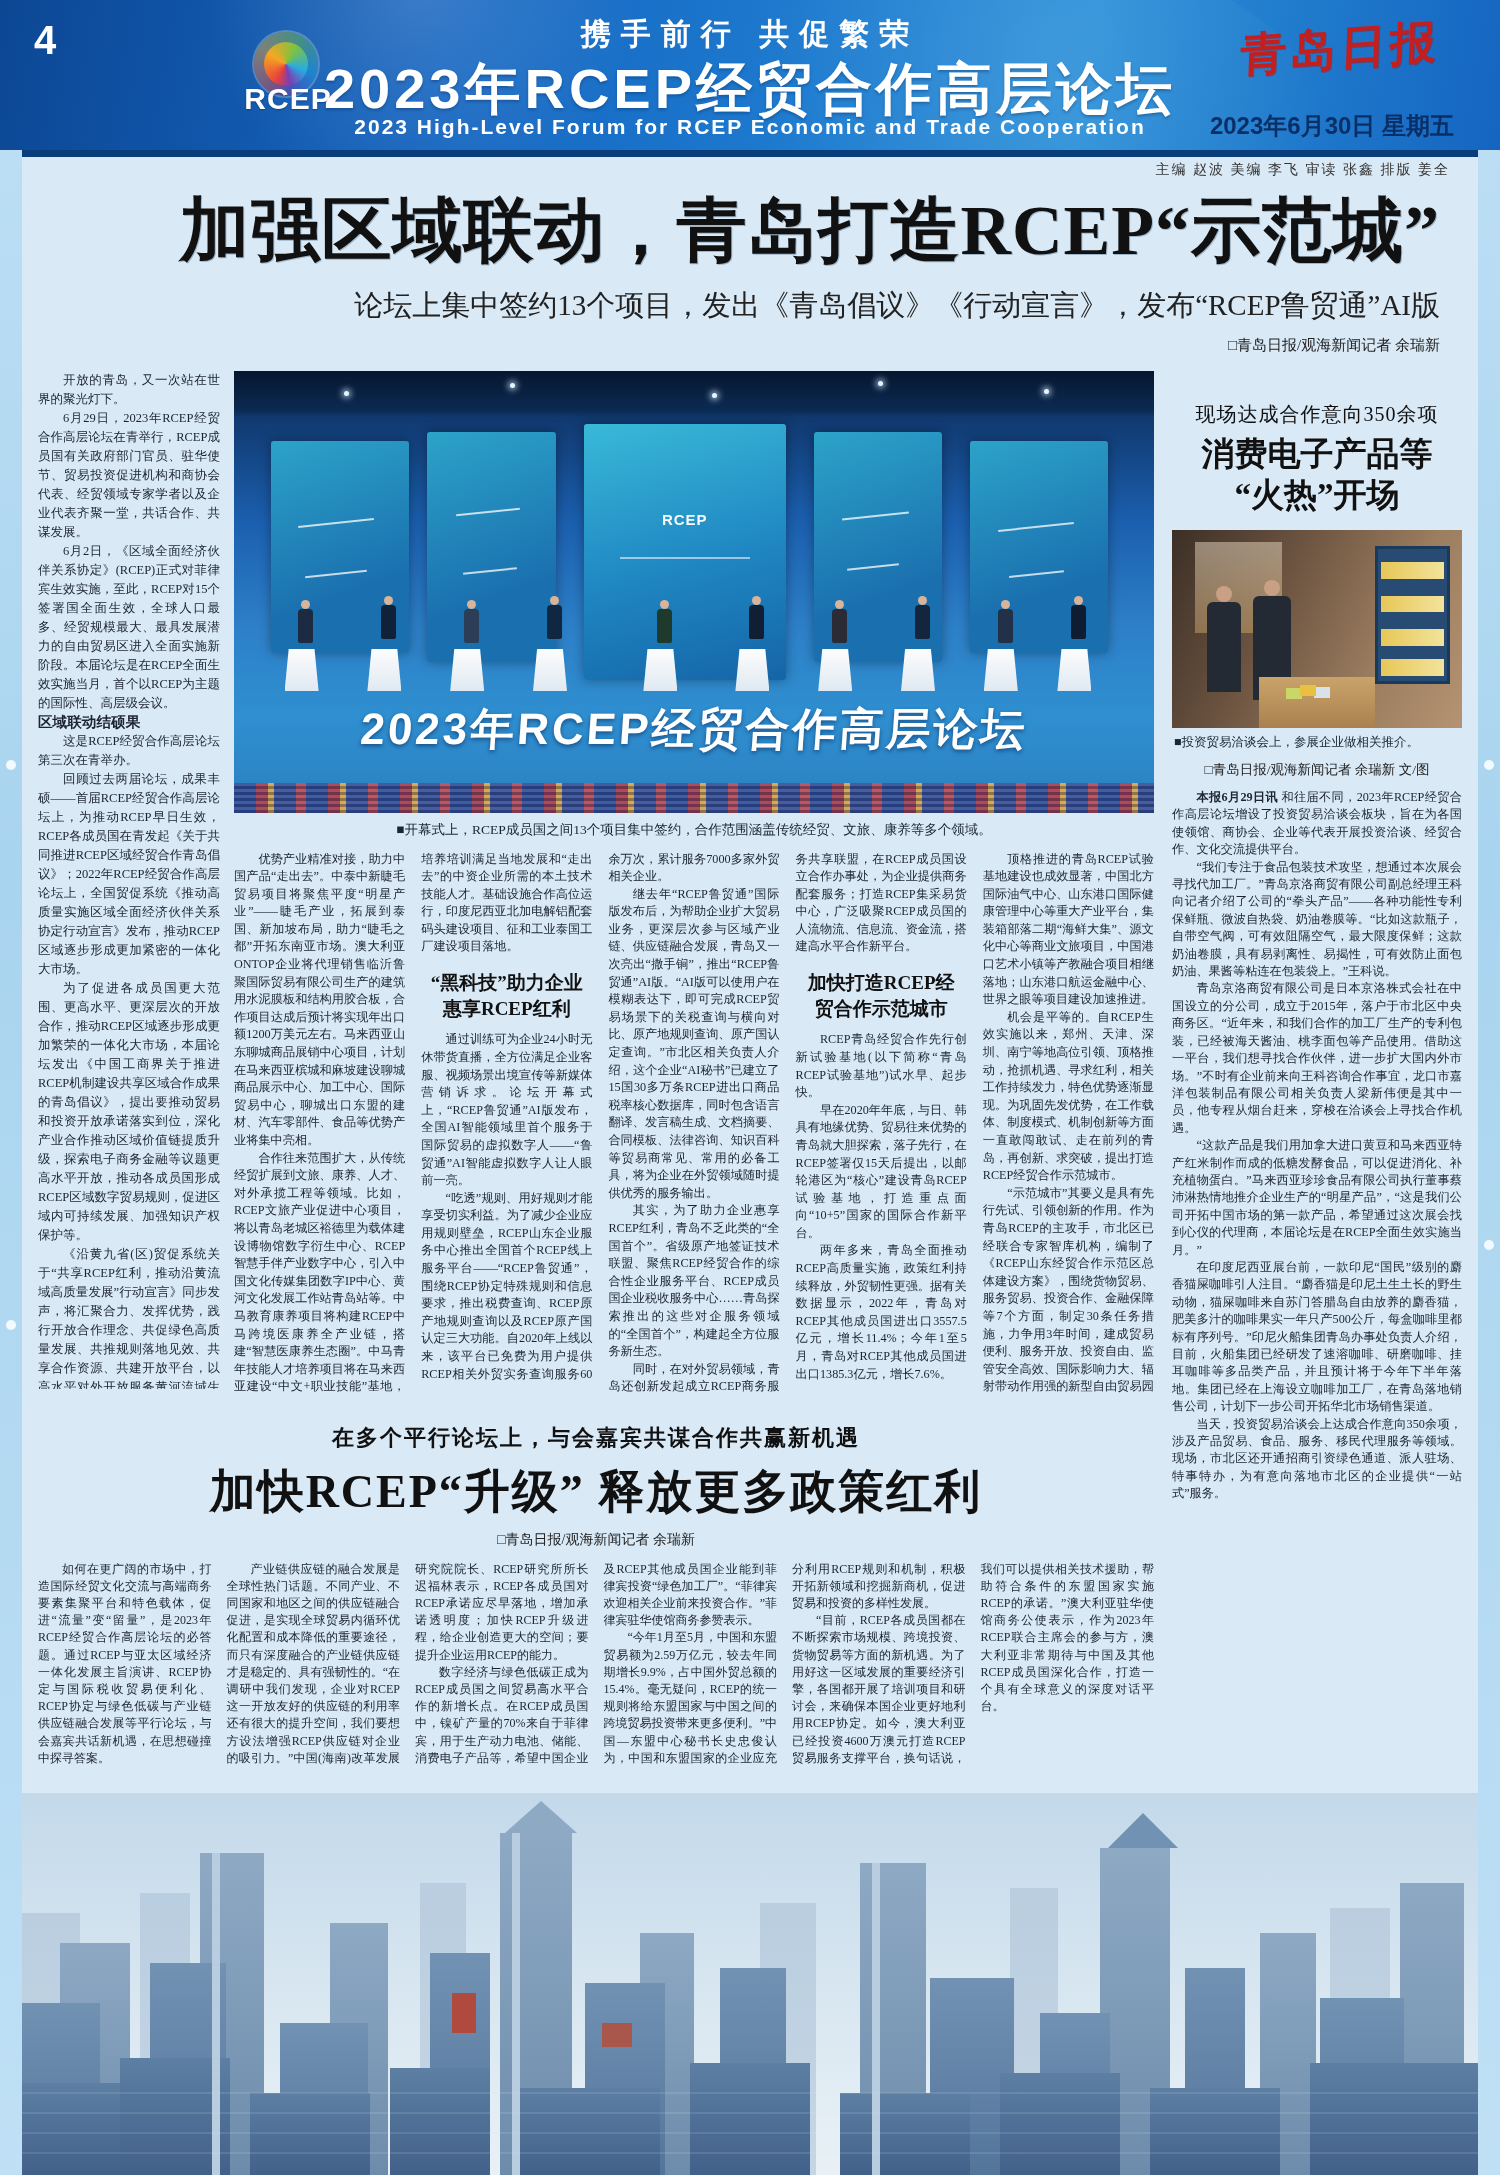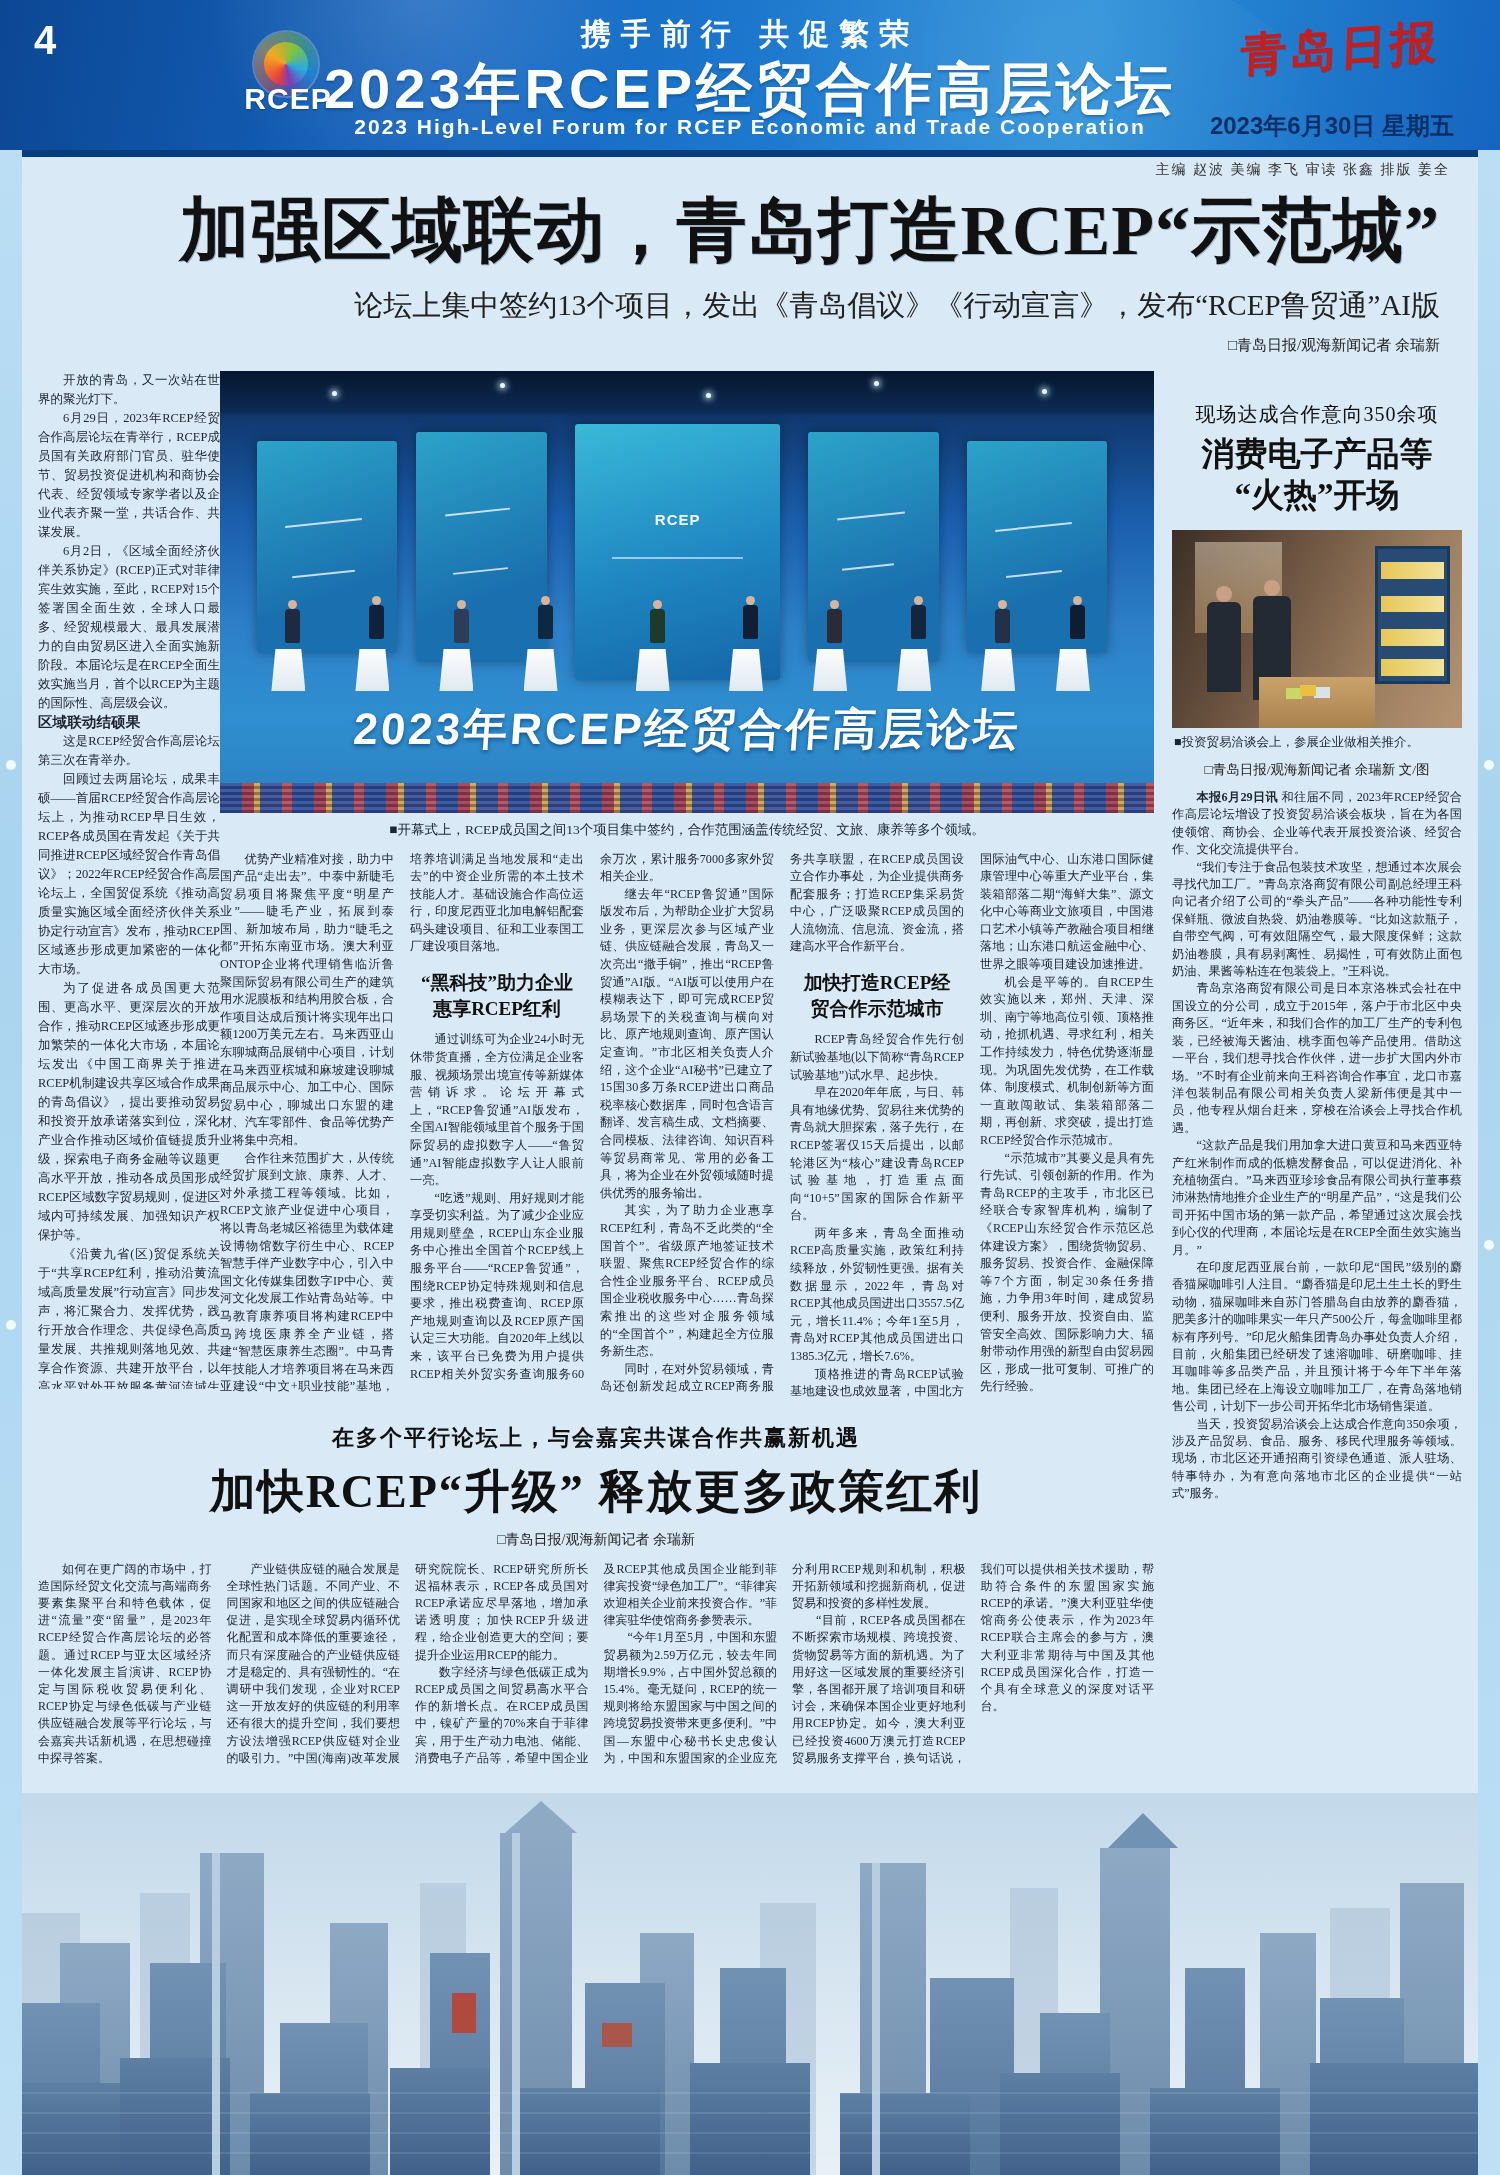--- a/index.html
+++ b/index.html
@@ -38,21 +38,21 @@
   
   .credits { height:26px; line-height:26px; text-align:right; padding-right:50px; font-size:14px; color:#333; letter-spacing:2px; }
   
   .lead-block { text-align:right; padding:8px 60px 6px; }
   .lead-headline { font-size:70px; font-weight:bold; color:#111; letter-spacing:1px; line-height:1.15; text-shadow:1px 1px 0 #9fb6c9; }
   .lead-subhead { margin-top:14px; font-size:29px; color:#222; font-weight:normal; }
   .lead-byline { margin-top:10px; font-size:15px; color:#222; }
   
   .content { display:flex; gap:18px; margin:10px 38px 0; height:1432px; overflow:hidden; }
   .main-left { flex:1; display:flex; flex-direction:column; overflow:hidden; }
-  .main-top { display:flex; }
+  .main-top { display:flex; gap:14px; }
   .col1 { width:182px; flex:none; height:1018px; overflow:hidden; font-size:12.5px; line-height:19px; color:#1c2430; text-align:justify; }
   .col1 p, .flow p, .sbody p, .story2-flow p { text-indent:2em; }
   .photo-wrap { flex:1; }
   figure.mainphoto { position:relative; height:442px; overflow:hidden; background:#123f7a; }
   .ph-bg { position:absolute; inset:0; background:linear-gradient(180deg,#0b2a52 0%,#10386e 10%,#1b5fae 34%,#2d80c8 58%,#2f8fd0 78%,#2b7fc0 100%); }
   .ph-ceil { position:absolute; top:0; left:0; right:0; height:46px; background:linear-gradient(180deg,#07162e,#0b2a52 85%,rgba(11,42,82,0)); }
   .ph-light { position:absolute; width:5px; height:5px; border-radius:50%; background:#eaf4ff; box-shadow:0 0 6px 2px rgba(200,230,255,.8); }
   .screen { position:absolute; border-radius:3px; background:linear-gradient(160deg,#2ca3c9,#1a6fae 70%); box-shadow:0 0 12px rgba(0,0,0,.35); }
   .screen.big { left:38%; top:12%; width:22%; height:58%; background:linear-gradient(165deg,#39b9d8 0%,#1f86c2 55%,#1565a8 100%); }
   .screen .sc-rcep { position:absolute; left:0; right:0; top:34%; text-align:center; color:#fff; font-family:"Liberation Sans",sans-serif; font-weight:bold; font-size:15px; letter-spacing:1px; opacity:.95; }
@@ -206,21 +206,21 @@
               <p>通过训练可为企业24小时无休带货直播，全方位满足企业客服、视频场景出境宣传等新媒体营销诉求。论坛开幕式上，“RCEP鲁贸通”AI版发布，全国AI智能领域里首个服务于国际贸易的虚拟数字人——“鲁贸通”AI智能虚拟数字人让人眼前一亮。</p>
               <p>“吃透”规则、用好规则才能享受切实利益。为了减少企业应用规则壁垒，RCEP山东企业服务中心推出全国首个RCEP线上服务平台——“RCEP鲁贸通”，围绕RCEP协定特殊规则和信息要求，推出税费查询、RCEP原产地规则查询以及RCEP原产国认定三大功能。自2020年上线以来，该平台已免费为用户提供RCEP相关外贸实务查询服务60余万次，累计服务7000多家外贸相关企业。</p>
               <p>继去年“RCEP鲁贸通”国际版发布后，为帮助企业扩大贸易业务，更深层次参与区域产业链、供应链融合发展，青岛又一次亮出“撒手锏”，推出“RCEP鲁贸通”AI版。“AI版可以使用户在模糊表达下，即可完成RCEP贸易场景下的关税查询与横向对比、原产地规则查询、原产国认定查询。”市北区相关负责人介绍，这个企业“AI秘书”已建立了15国30多万条RCEP进出口商品税率核心数据库，同时包含语言翻译、发言稿生成、文档摘要、合同模板、法律咨询、知识百科等贸易商常见、常用的必备工具，将为企业在外贸领域随时提供优秀的服务输出。</p>
               <p>其实，为了助力企业惠享RCEP红利，青岛不乏此类的“全国首个”。省级原产地签证技术联盟、聚焦RCEP经贸合作的综合性企业服务平台、RCEP成员国企业税收服务中心……青岛探索推出的这些对企服务领域的“全国首个”，构建起全方位服务新生态。</p>
               <p>同时，在对外贸易领域，青岛还创新发起成立RCEP商务服务共享联盟，在RCEP成员国设立合作办事处，为企业提供商务配套服务；打造RCEP集采易货中心，广泛吸聚RCEP成员国的人流物流、信息流、资金流，搭建高水平合作新平台。</p>
               <h3>加快打造RCEP经贸合作示范城市</h3>
               <p>RCEP青岛经贸合作先行创新试验基地(以下简称“青岛RCEP试验基地”)试水早、起步快。</p>
               <p>早在2020年年底，与日、韩具有地缘优势、贸易往来优势的青岛就大胆探索，落子先行，在RCEP签署仅15天后提出，以邮轮港区为“核心”建设青岛RCEP试验基地，打造重点面向“10+5”国家的国际合作新平台。</p>
               <p>两年多来，青岛全面推动RCEP高质量实施，政策红利持续释放，外贸韧性更强。据有关数据显示，2022年，青岛对RCEP其他成员国进出口3557.5亿元，增长11.4%；今年1至5月，青岛对RCEP其他成员国进出口1385.3亿元，增长7.6%。</p>
               <p>顶格推进的青岛RCEP试验基地建设也成效显著，中国北方国际油气中心、山东港口国际健康管理中心等重大产业平台，集装箱部落二期“海鲜大集”、源文化中心等商业文旅项目，中国港口艺术小镇等产教融合项目相继落地；山东港口航运金融中心、世界之眼等项目建设加速推进。</p>
-              <p>机会是平等的。自RCEP生效实施以来，郑州、天津、深圳、南宁等地高位引领、顶格推动，抢抓机遇、寻求红利，相关工作持续发力，特色优势逐渐显现。为巩固先发优势，在工作载体、制度模式、机制创新等方面一直敢闯敢试、集装箱部落二期，再创新、求突破，提出打造RCEP经贸合作示范城市。</p>
+              <p>机会是平等的。自RCEP生效实施以来，郑州、天津、深圳、南宁等地高位引领、顶格推动，抢抓机遇、寻求红利，相关工作持续发力，特色优势逐渐显现。为巩固先发优势，在工作载体、制度模式、机制创新等方面一直敢闯敢试、走在前列的青岛，再创新、求突破，提出打造RCEP经贸合作示范城市。</p>
               <p>“示范城市”其要义是具有先行先试、引领创新的作用。作为青岛RCEP的主攻手，市北区已经联合专家智库机构，编制了《RCEP山东经贸合作示范区总体建设方案》，围绕货物贸易、服务贸易、投资合作、金融保障等7个方面，制定30条任务措施，力争用3年时间，建成贸易便利、服务开放、投资自由、监管安全高效、国际影响力大、辐射带动作用强的新型自由贸易园区，形成一批可复制、可推广的先行经验。</p>
             </div>
         </div>
       </div>
 
       <div class="story2">
         <div class="story2-kicker">在多个平行论坛上，与会嘉宾共谋合作共赢新机遇</div>
         <div class="story2-headline">加快RCEP“升级”  释放更多政策红利</div>
         <div class="story2-byline">□青岛日报/观海新闻记者  余瑞新</div>
         <div class="story2-flow">

